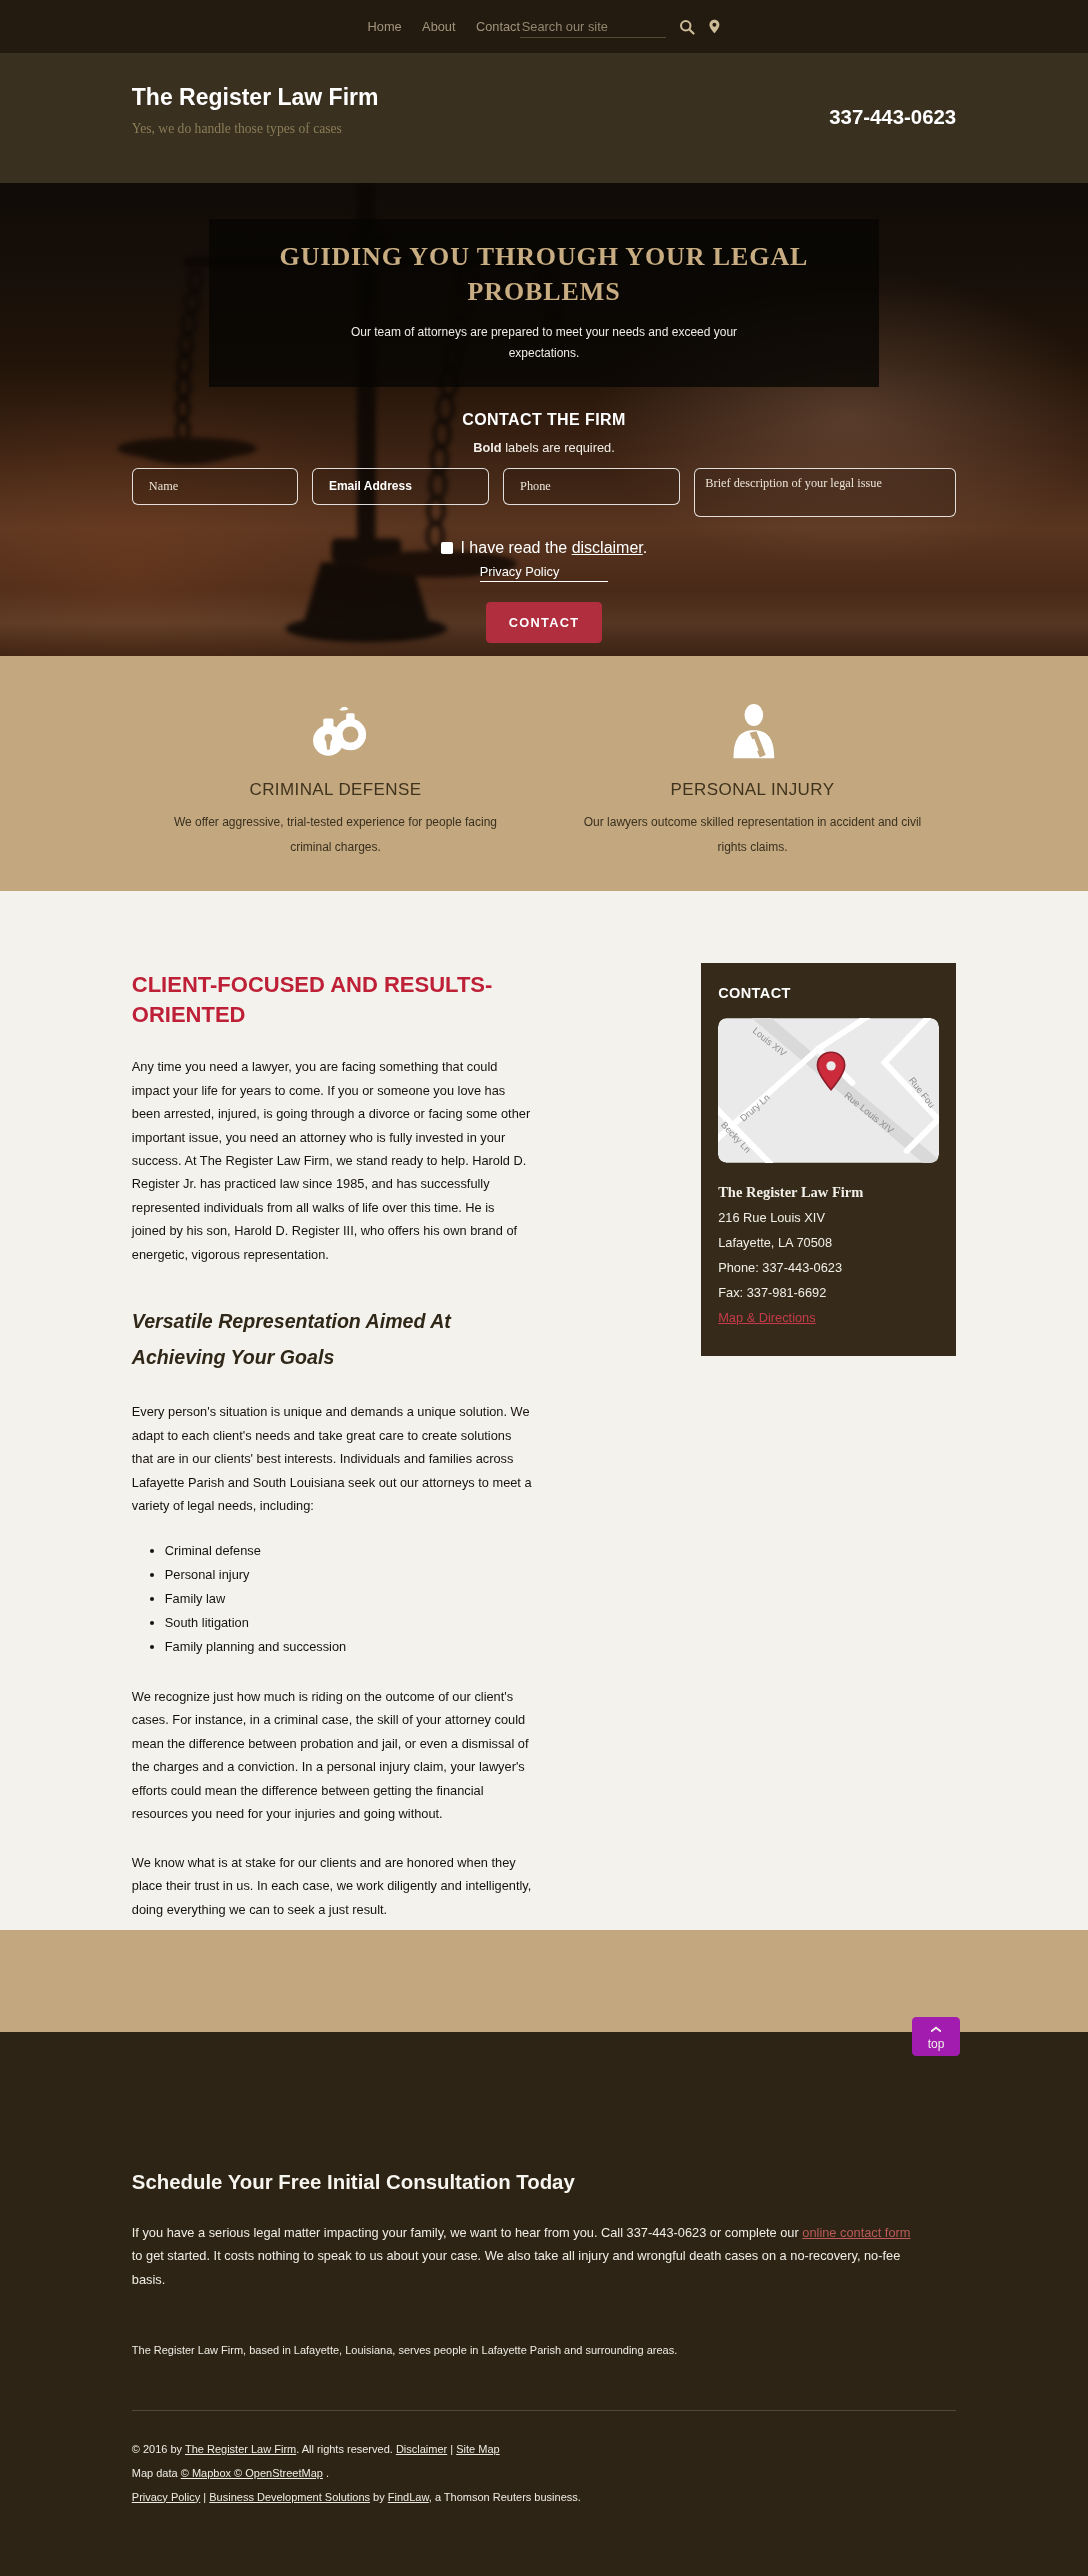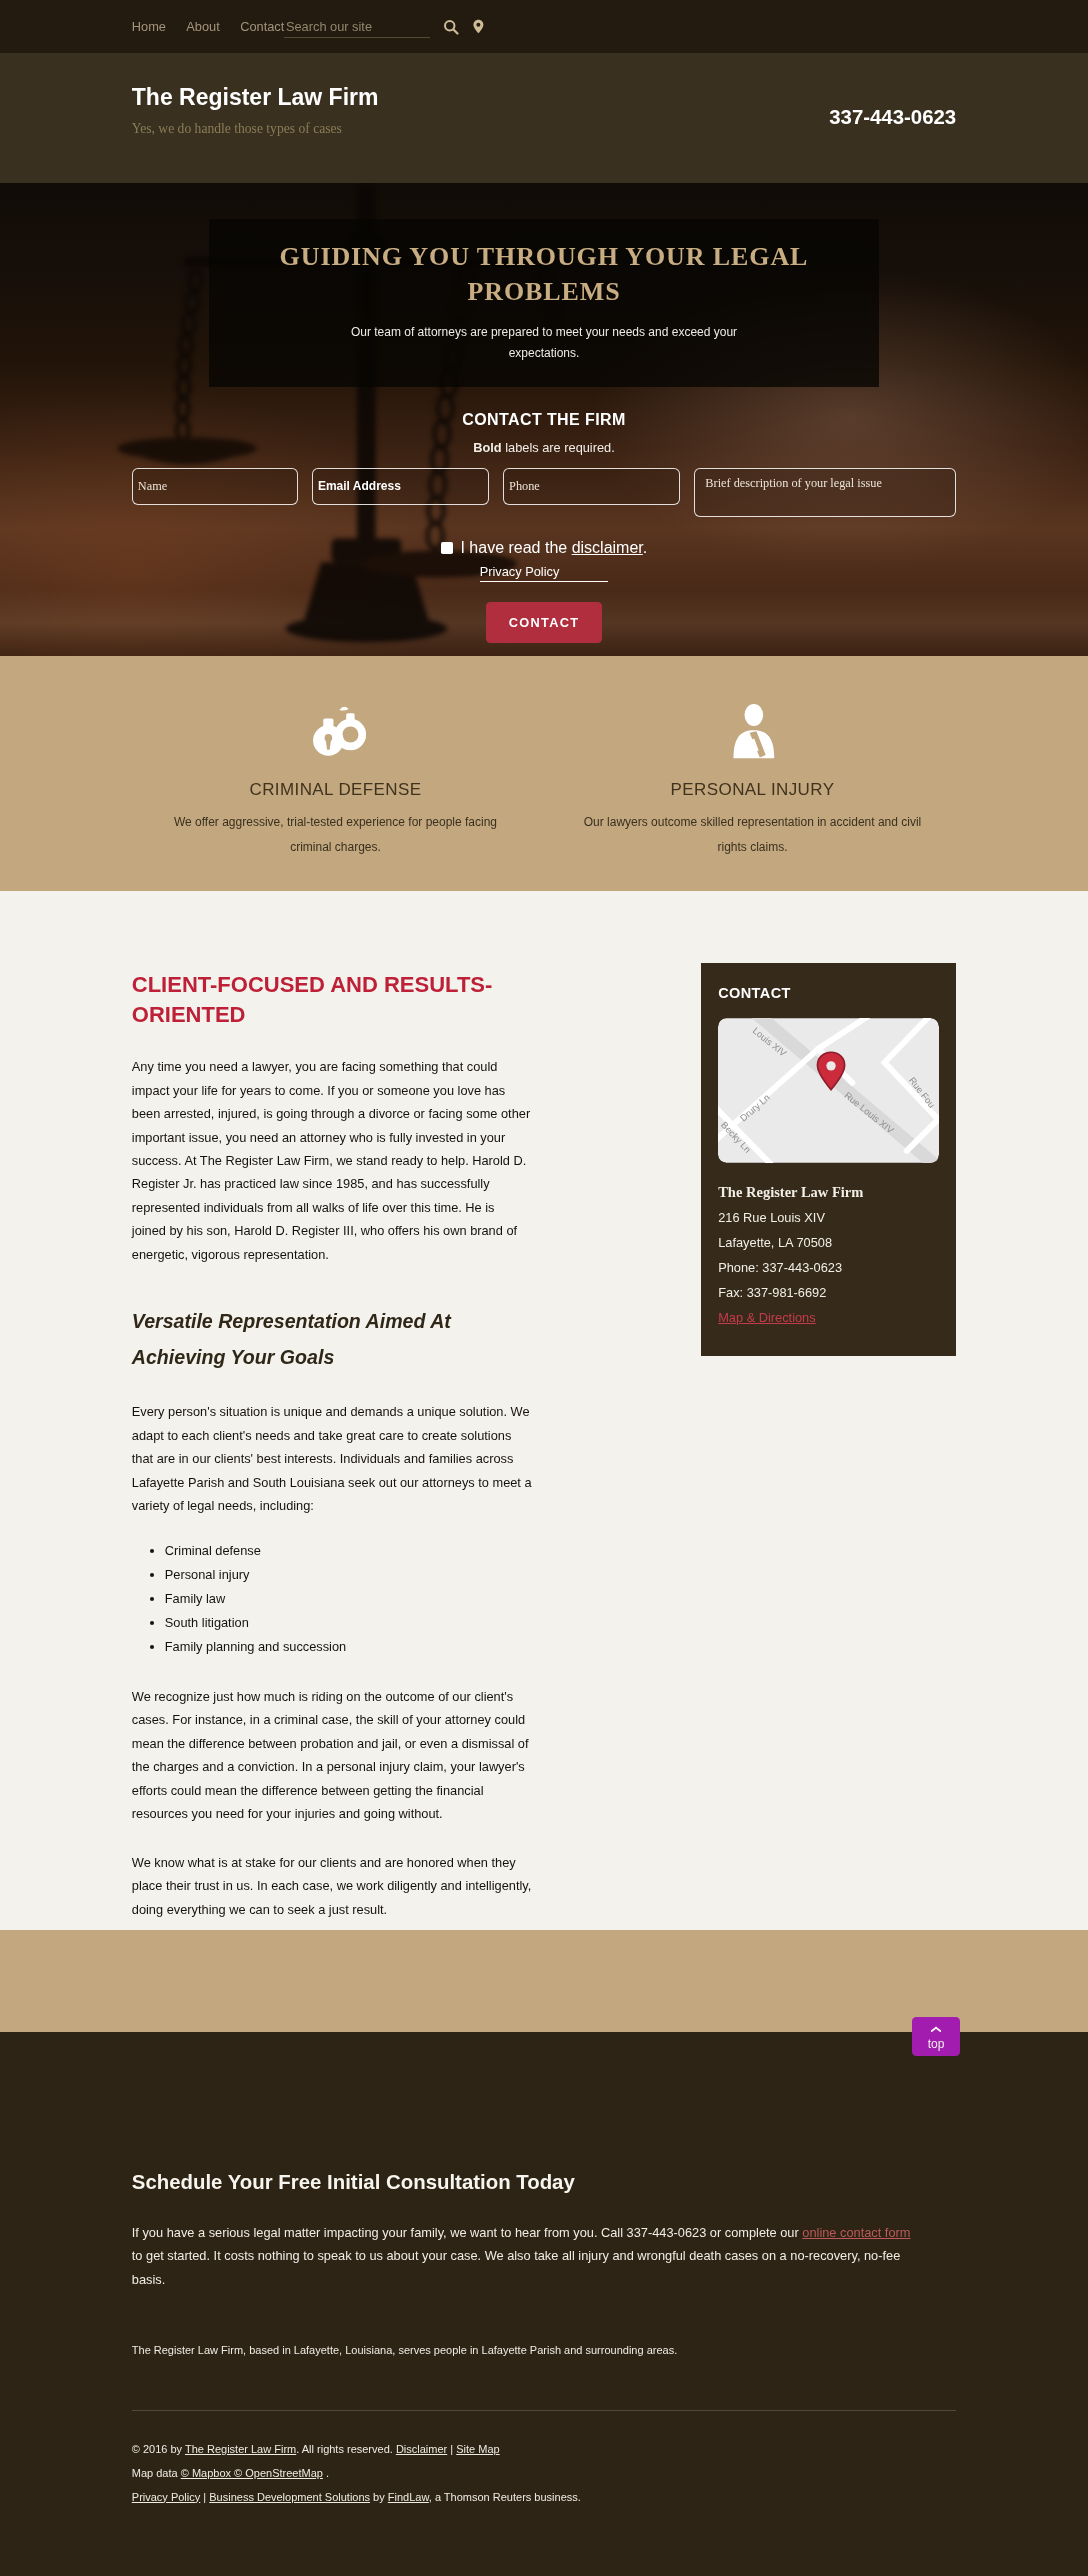--- a/index.html
+++ b/index.html
@@ -3,21 +3,21 @@
 <meta charset="utf-8">
 <style>
   * { margin:0; padding:0; box-sizing:border-box; }
   html,body { width:1088px; }
   body { font-family:"Liberation Sans", sans-serif; background:#2d2415; }
   a { cursor:pointer; }
   .col { width:850px; margin:0 auto; padding:0 12.8px; }
 
   
   .topnav { height:53px; background:#241b10; }
-  .topnav .inner { height:100%; display:flex; align-items:center; justify-content:flex-start; }
+  .topnav .inner { height:100%; display:flex; align-items:center; justify-content:center; }
   .nav-links { display:flex; gap:20.4px; }
   .nav-links a { color:#a2937c; font-size:12.8px; text-decoration:none; }
   .nav-search { display:flex; align-items:center; gap:12.8px; }
   .search-input { width:146px; background:transparent; border:none; border-bottom:0.9px solid rgba(150,130,95,.45);
     padding:3.4px 1.7px; color:#cfc2a8; font-size:12.8px; font-family:inherit; outline:none; }
   .search-input::placeholder { color:#93866f; }
   .nav-ic { display:inline-flex; }
 
   
   .header { height:130px; background:#39301f; }
@@ -37,21 +37,21 @@
   .scales { position:absolute; left:102px; top:0; filter:blur(2.6px); opacity:.88; }
   .hero-inner { position:relative; text-align:center; }
   .hero-box { width:670px; margin:36px auto 0; background:rgba(7,5,3,.78); padding:20.4px 25.5px 24px; }
   .hero-box h1 { font-family:"Liberation Serif", serif; font-size:26px; line-height:35px;
     color:#c9ad82; font-weight:bold; letter-spacing:0.9px; }
   .hero-box p { margin:12.8px auto 0; font-size:12px; line-height:20.4px; color:#efece6; max-width:400px; }
   .form-title { margin-top:24px; color:#fff; font-size:16px; font-weight:bold; letter-spacing:0.4px; }
   .form-note { margin-top:11px; color:#f1eee8; font-size:12.8px; }
   .form-row { margin-top:12.8px; display:flex; justify-content:space-between; align-items:flex-start; }
   .form-row input, .form-row textarea { background:rgba(15,10,6,.18); border:0.9px solid rgba(255,255,255,.85);
-    border-radius:6px; color:#fff; padding:0 5px; font-size:12px; height:37px; outline:none; }
+    border-radius:6px; color:#fff; padding:0 16px; font-size:12px; height:37px; outline:none; }
   .form-row textarea { height:49px; padding:6.8px 10.2px; resize:none; }
   .f1 { width:166px; } .f2 { width:177px; } .f3 { width:177px; } .f4 { width:262px; }
   .serif-ph::placeholder { font-family:"Liberation Serif", serif; color:#ece5d8; font-size:12.3px; }
   .bold-ph::placeholder { font-family:"Liberation Sans", sans-serif; font-weight:bold; color:#ffffff; }
   .check-row { margin-top:22px; display:flex; align-items:center; justify-content:center; gap:7.7px;
     color:#fff; font-size:16px; }
   .checkbox { width:12px; height:12px; background:#fff; border-radius:1.7px; display:inline-block; }
   .wlink { color:#fff; text-decoration:underline; }
   .privacy-row { margin-top:6px; }
   .privacy { color:#fff; text-decoration:none; border-bottom:0.9px solid #fff; padding-right:49px;

